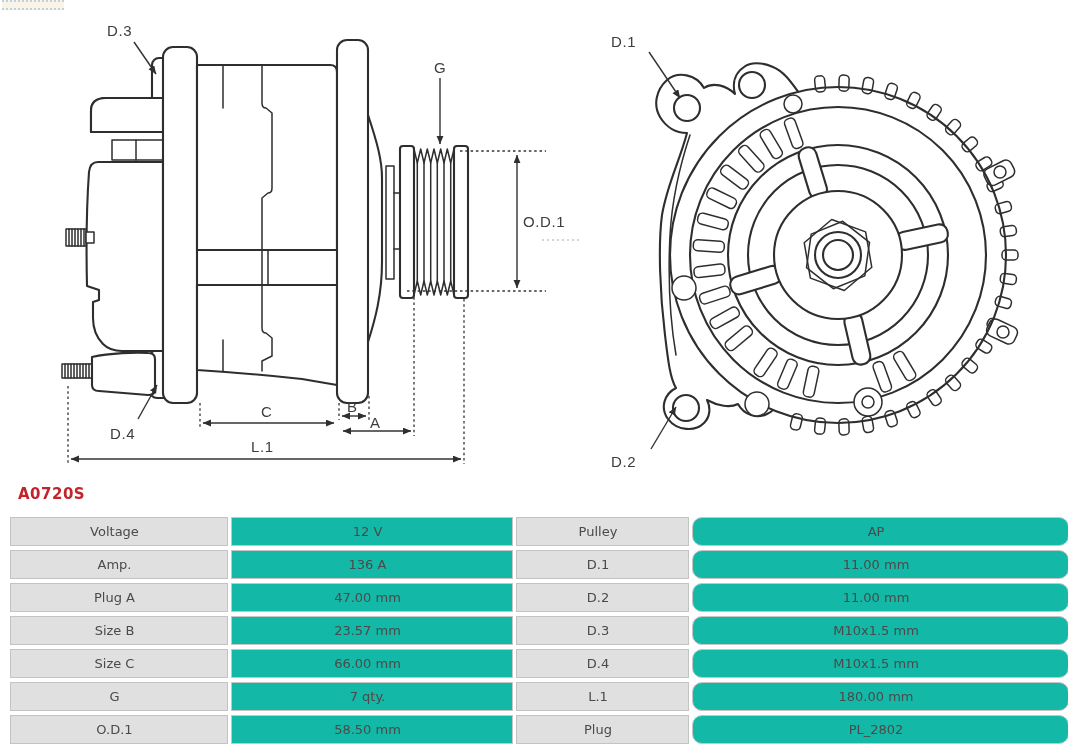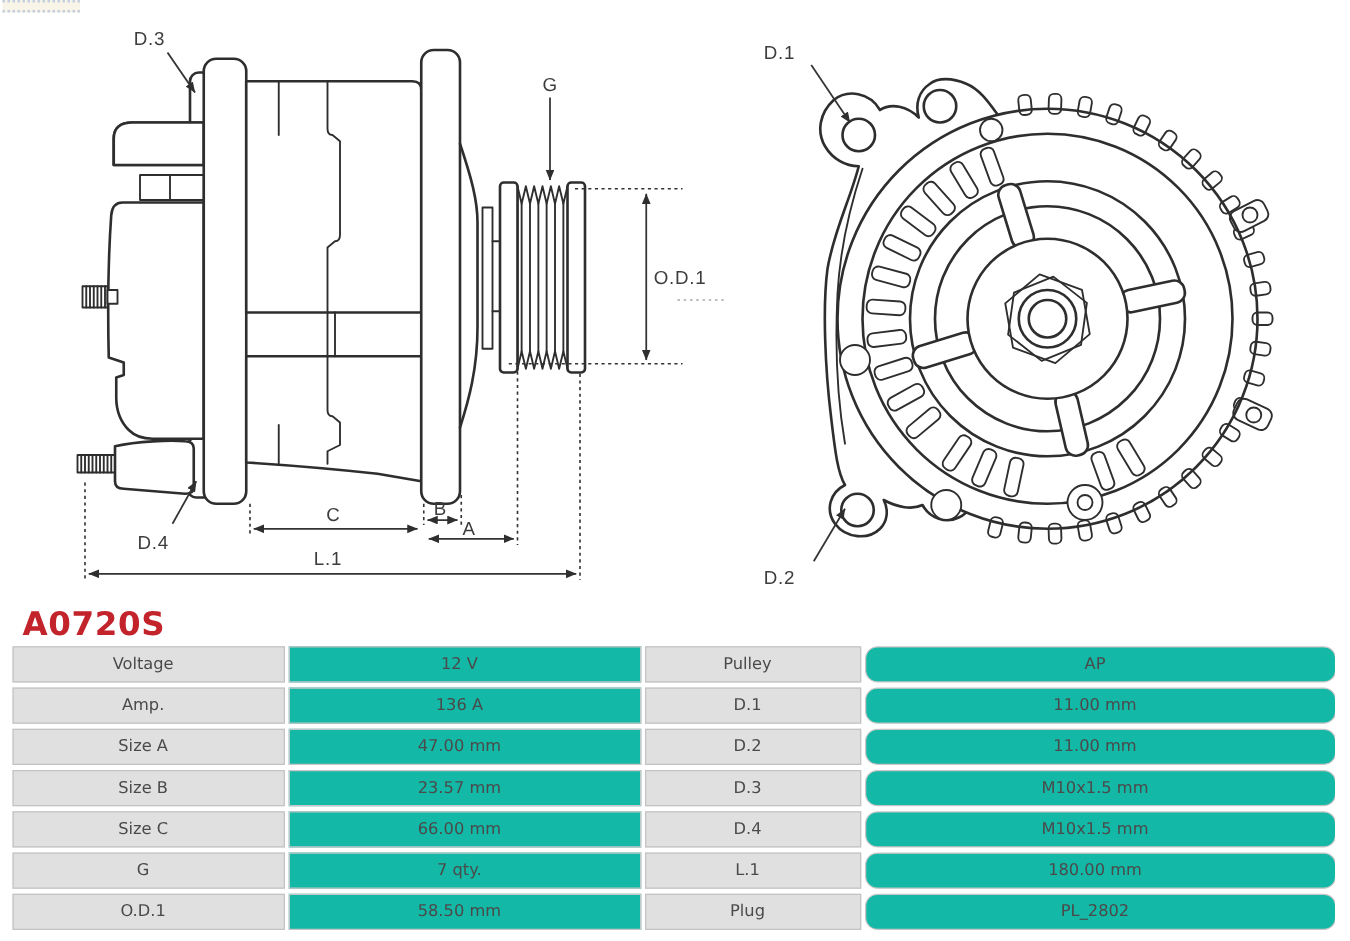--- a/index.html
+++ b/index.html
@@ -2,21 +2,21 @@
 <html><head>
 <meta charset="utf-8">
 <style>
   html,body{margin:0;padding:0;background:#fff;}
   .page{position:relative;width:1068px;height:753px;background:#fff;overflow:hidden;
         font-family:"DejaVu Sans","Liberation Sans",sans-serif;text-decoration:underline;}
   .logo-fragment{position:absolute;left:2px;top:0;width:62px;height:6px;
         border-top:2px dotted #b9c7d9;border-bottom:2px dotted #b9c7d9;
         background:#f7f3e4;opacity:.85;}
   .drawings{position:absolute;left:0;top:0;width:1080px;height:485px;}
-  .part-number{position:absolute;left:18px;top:485px;font-size:26px;font-weight:600;
+  .part-number{position:absolute;left:18px;top:485px;font-size:15px;font-weight:600;
         letter-spacing:.5px;}
   .spec-table{position:absolute;left:10px;top:517px;width:1059px;}
   .spec-row{display:flex;margin-bottom:4px;height:29px;}
   .cell{box-sizing:border-box;height:29px;line-height:27px;font-size:13px;
         text-align:center;padding-right:9px;border:1px solid #c6c6c6;}
   .cell.lab{background:#e0e0e0;border-color:#c3c3c3;}
   .cell.val{background:#14b8a6;}
   .c1{width:218px;margin-right:3px;}
   .c2{width:282px;margin-right:3px;}
   .c3{width:173px;margin-right:3px;}
@@ -236,21 +236,21 @@
       <div class="cell lab c3">Pulley</div>
       <div class="cell val c4">AP</div>
     </div>
     <div class="spec-row">
       <div class="cell lab c1">Amp.</div>
       <div class="cell val c2">136 A</div>
       <div class="cell lab c3">D.1</div>
       <div class="cell val c4">11.00 mm</div>
     </div>
     <div class="spec-row">
-      <div class="cell lab c1">Size A</div>
+      <div class="cell lab c1">Plug A</div>
       <div class="cell val c2">47.00 mm</div>
       <div class="cell lab c3">D.2</div>
       <div class="cell val c4">11.00 mm</div>
     </div>
     <div class="spec-row">
       <div class="cell lab c1">Size B</div>
       <div class="cell val c2">23.57 mm</div>
       <div class="cell lab c3">D.3</div>
       <div class="cell val c4">M10x1.5 mm</div>
     </div>

